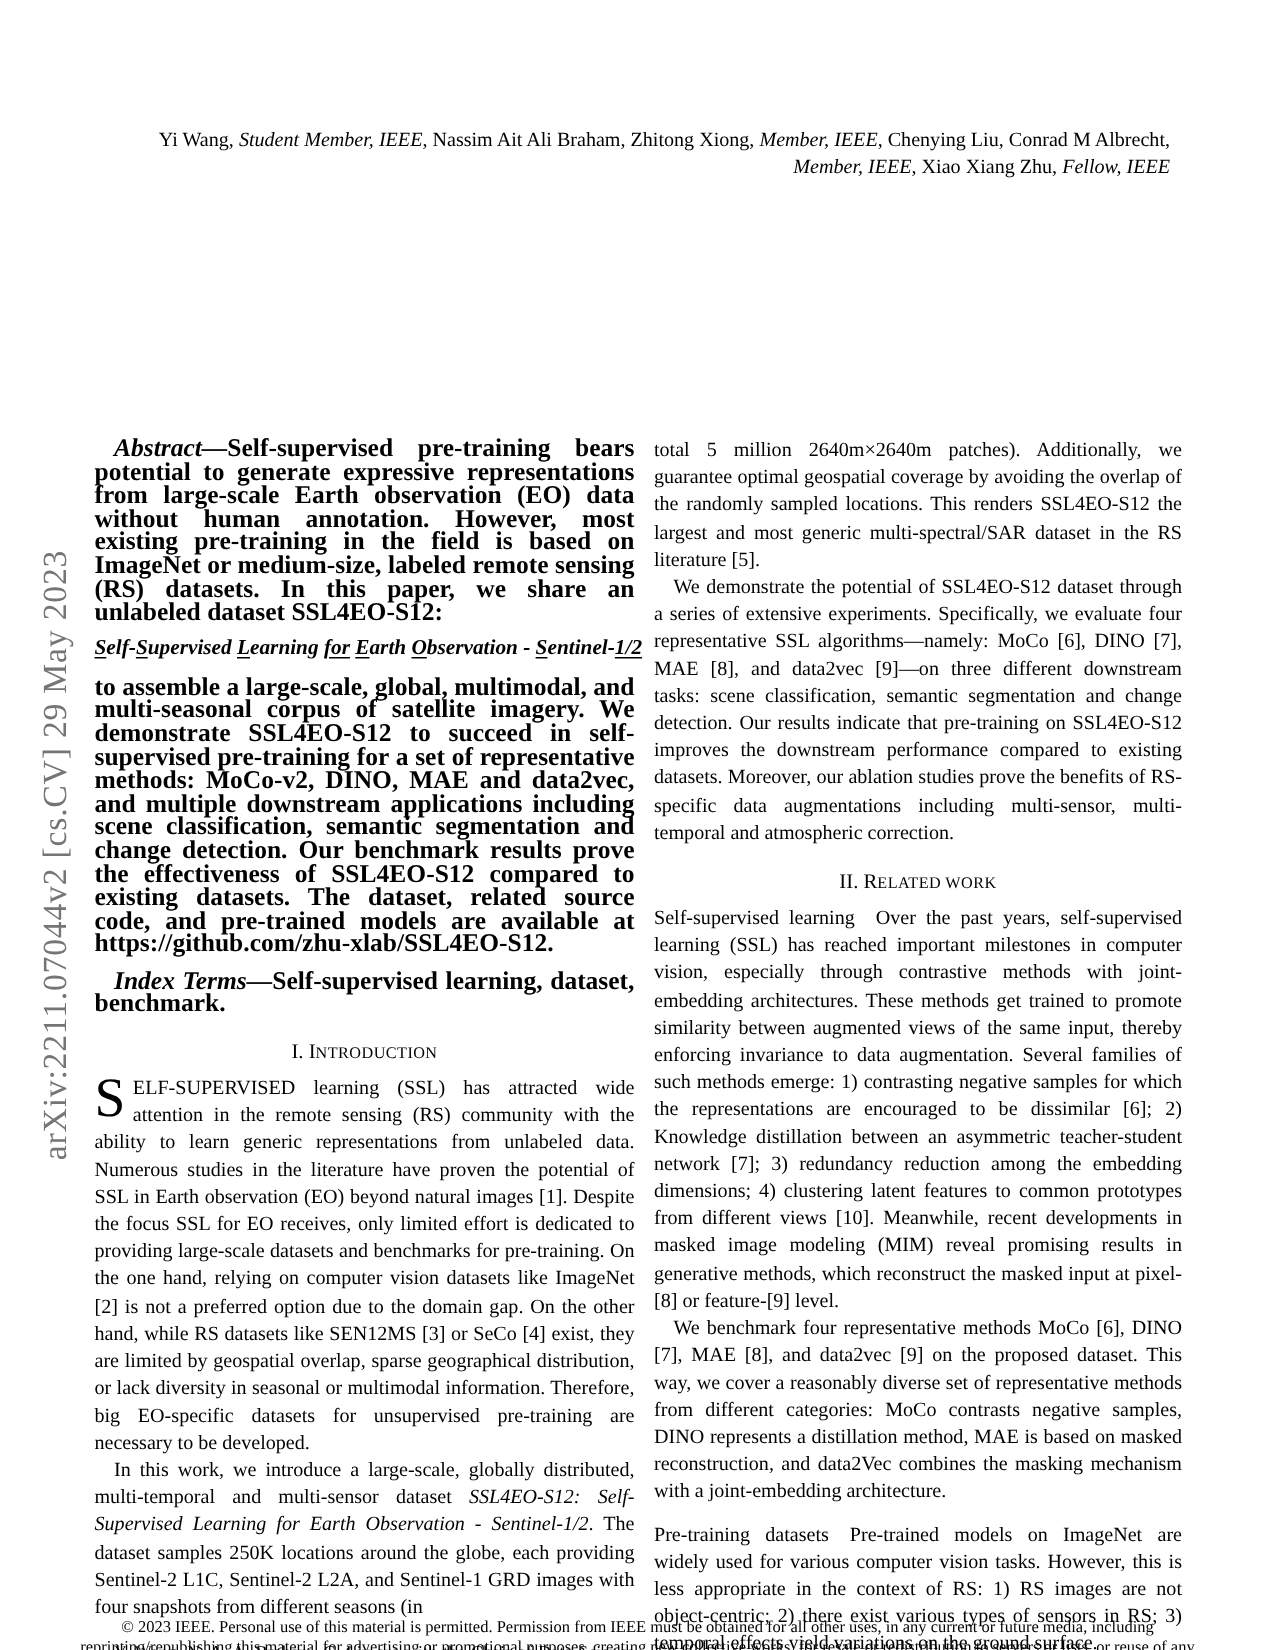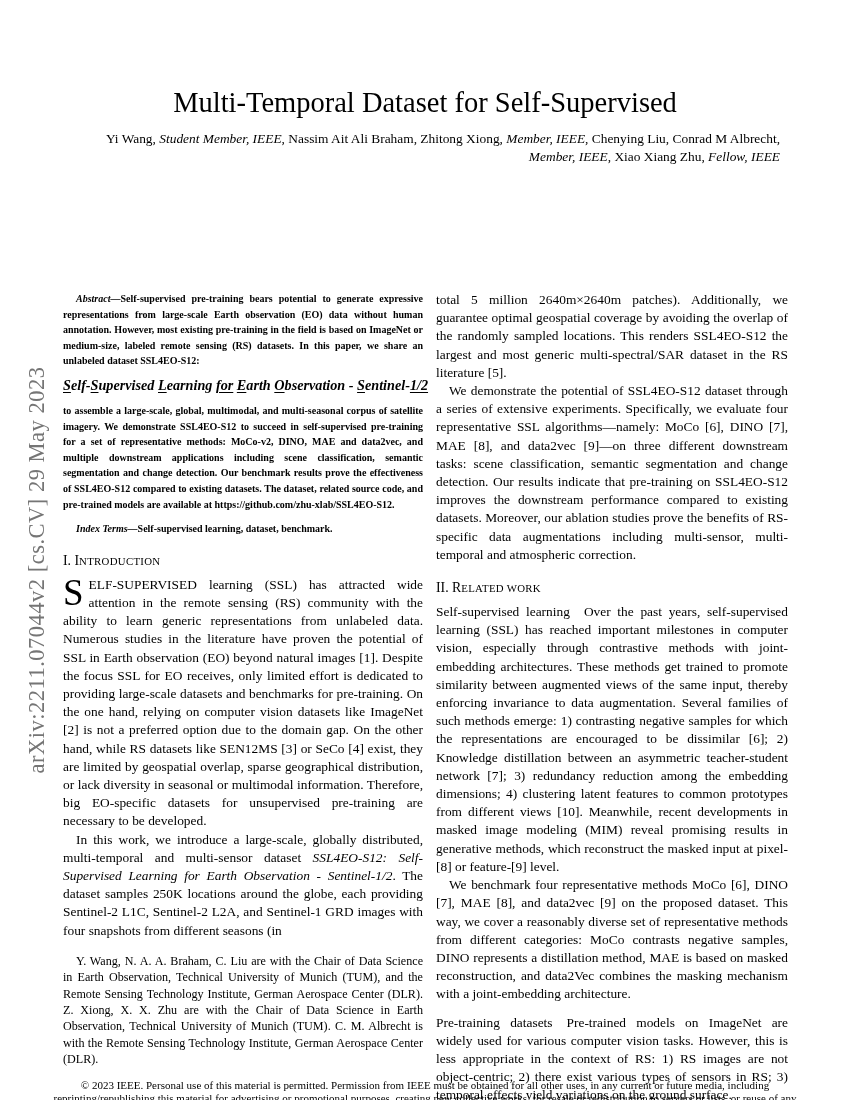--- a/index.html
+++ b/index.html
@@ -19,42 +19,41 @@
   .title span { display:block; }
   .authors { margin:9px 70px 0; text-align:right; font-size:13.4px; line-height:17.5px; }
   .it { font-style:italic; }
   
   .col { position:absolute; top:291px; }
   .col-left  { left:63px;  width:360px; }
   .col-right { left:436px; width:352px; }
   p { margin:0; }
   .body { font-size:13.4px; line-height:18.2px; text-align:justify; }
   .indent { text-indent:13px; }
-  .abstract { font-size:10px; line-height:15.6px; font-weight:bold; text-align:justify; }
+  .abstract { font-size:17px; line-height:15.6px; font-weight:bold; text-align:justify; }
   .bi { font-style:italic; font-weight:bold; }
   .dataset-line { font-size:14.2px; font-weight:bold; font-style:italic; text-align:left; margin:8px 0 9px; white-space:nowrap; }
   .dataset-line .u { text-decoration:underline; text-underline-offset:2px; }
   .indexterms { margin-top:9px; }
-  h2.sec { font-size:13.8px; font-weight:400; text-align:left; margin:16px 0 7px; }
+  h2.sec { font-size:13.8px; font-weight:400; text-align:center; margin:16px 0 7px; }
   h2.sec .sc { font-size:10.8px; letter-spacing:0.3px; }
   .dropcap { float:left; font-size:37px; line-height:30px; padding:2px 5px 0 0; }
   .leadin .lead-b { font-weight:normal; margin-right:14px; }
   .mt { margin-top:10px; }
   .footnote { font-size:12.1px; line-height:16.4px; text-align:justify; margin-top:13px; }
   .copyright { position:absolute; left:52px; width:746px; top:1079px; text-align:center; font-size:11px; line-height:12.6px; }
 </style>
 </head>
 <body>
 
 <div class="page">
 
   <div class="arxiv-sidebar">arXiv:2211.07044v2  [cs.CV]  29 May 2023</div>
 
   <h1 class="title">
-    <span>Multi-Temporal Dataset for Self-Supervised</span>
   </h1>
 
   <div class="authors"><span>Yi Wang, </span><span class="it">Student Member, IEEE</span><span>, Nassim Ait Ali Braham, Zhitong Xiong, </span><span class="it">Member, IEEE</span><span>, Chenying Liu, Conrad M Albrecht, </span><span class="it">Member, IEEE</span><span>, Xiao Xiang Zhu, </span><span class="it">Fellow, IEEE</span></div>
 
   <div class="col col-left">
 
     <p class="abstract indent"><span class="bi">Abstract—</span><span>Self-supervised pre-training bears potential to generate expressive representations from large-scale Earth observation (EO) data without human annotation. However, most existing pre-training in the field is based on ImageNet or medium-size, labeled remote sensing (RS) datasets. In this paper, we share an unlabeled dataset SSL4EO-S12:</span></p>
 
     <div class="dataset-line"><span class="u">S</span><span>elf-</span><span class="u">S</span><span>upervised </span><span class="u">L</span><span>earning </span><span class="u">for</span><span> </span><span class="u">E</span><span>arth </span><span class="u">O</span><span>bservation - </span><span class="u">S</span><span>entinel-</span><span class="u">1/2</span></div>
 

